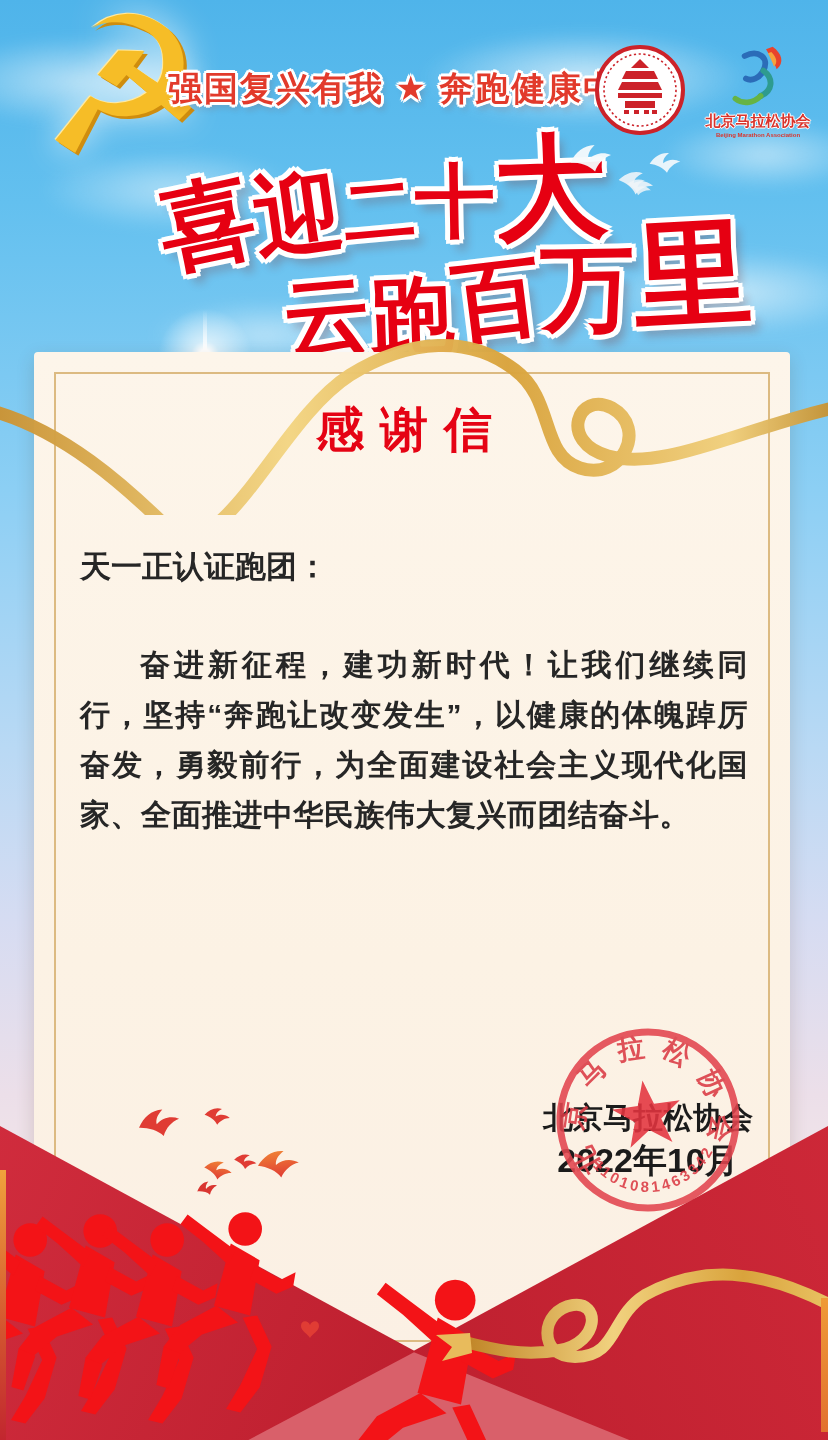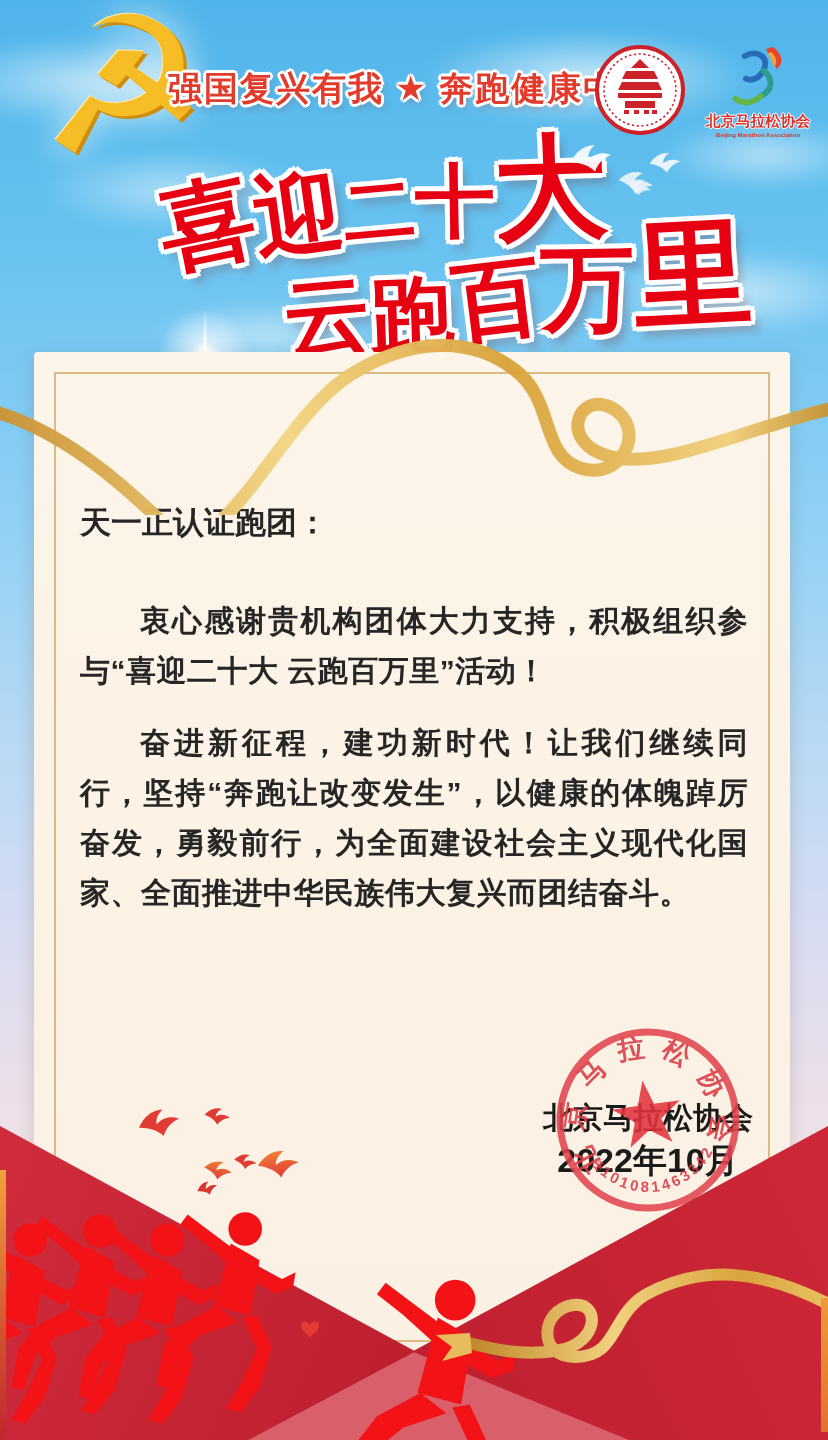--- a/index.html
+++ b/index.html
@@ -44,21 +44,21 @@
   .cal2 span:nth-child(3){font-size:88px;transform:rotate(-2deg);}
   .cal2 span:nth-child(4){font-size:94px;transform:rotate(4deg);}
   .cal2 span:nth-child(5){font-size:118px;transform:rotate(2deg) translateY(6px);}
   
   .card{position:absolute;left:34px;top:352px;width:756px;height:1010px;border-radius:4px;
     background:linear-gradient(180deg,#fdf5ea,#fcf2e4 60%,#fbf0e4);box-shadow:0 6px 18px rgba(90,60,40,.18);}
   .card-border{position:absolute;inset:20px;border:2px solid #dcba81;}
   .letter-title{position:absolute;left:34px;top:398px;width:756px;text-align:center;
     font-size:48px;font-weight:900;color:#e50314;letter-spacing:16px;z-index:3;}
   .letter-body{position:absolute;left:80px;top:502px;width:668px;z-index:3;color:#262626;}
-  .salutation{font-size:31px;font-weight:700;margin-bottom:52px;}
+  .salutation{font-size:31px;font-weight:700;margin-bottom:52px;margin-top:44px;}
   .letter-body p{font-size:30px;font-weight:700;line-height:50px;text-align:justify;
     text-indent:2em;margin:0 0 8px 0;letter-spacing:.5px;}
   .letter-body p.p3{margin-top:22px;}
   .hl{color:#f2261c;font-size:40px;font-weight:900;}
   .signature{position:absolute;left:458px;top:1098px;width:380px;text-align:center;z-index:3;color:#1b1b1b;}
   .signature .sig1{font-size:30px;font-weight:700;line-height:40px;}
   .signature .sig2{font-size:34px;font-weight:700;line-height:44px;}
   
   .seal{position:absolute;left:550px;top:1022px;z-index:3;opacity:.88;transform:rotate(-8deg);}
   
@@ -160,24 +160,24 @@
         <stop offset="0" stop-color="#c88f2f"></stop>
           <stop offset=".35" stop-color="#f3d583"></stop>
         <stop offset=".6" stop-color="#d9a33c"></stop>
           <stop offset=".85" stop-color="#f0cf7c"></stop>
         <stop offset="1" stop-color="#b9811f"></stop>
       </linearGradient>
     </defs>
     <path d="M-20 78 C60 95 130 160 175 205 C230 225 280 90 350 45 C410 8 470 5 515 40 C555 70 540 125 580 138 C622 152 648 98 612 78 C578 60 558 112 608 126 C668 142 745 95 860 72" fill="none" stroke="url(#gold1)" stroke-width="13" stroke-linecap="round" opacity=".97"></path>
   </svg>
 
+  <div class="letter-title">感谢信</div>
 
   <div class="letter-body">
     <div class="salutation">天一正认证跑团：</div>
-    <p>衷心感谢贵机构团体大力支持，积极组织参与“喜迎二十大 云跑百万里”活动！</p>
     <p class="p3">奋进新征程，建功新时代！让我们继续同行，坚持“奔跑让改变发生”，以健康的体魄踔厉奋发，勇毅前行，为全面建设社会主义现代化国家、全面推进中华民族伟大复兴而团结奋斗。</p>
   </div>
 
   <div class="signature">
     <div class="sig1">北京马拉松协会</div>
     <div class="sig2">2022年10月</div>
   </div>
 
   <svg class="seal" width="196" height="196" viewBox="0 0 196 196">
     <defs>

